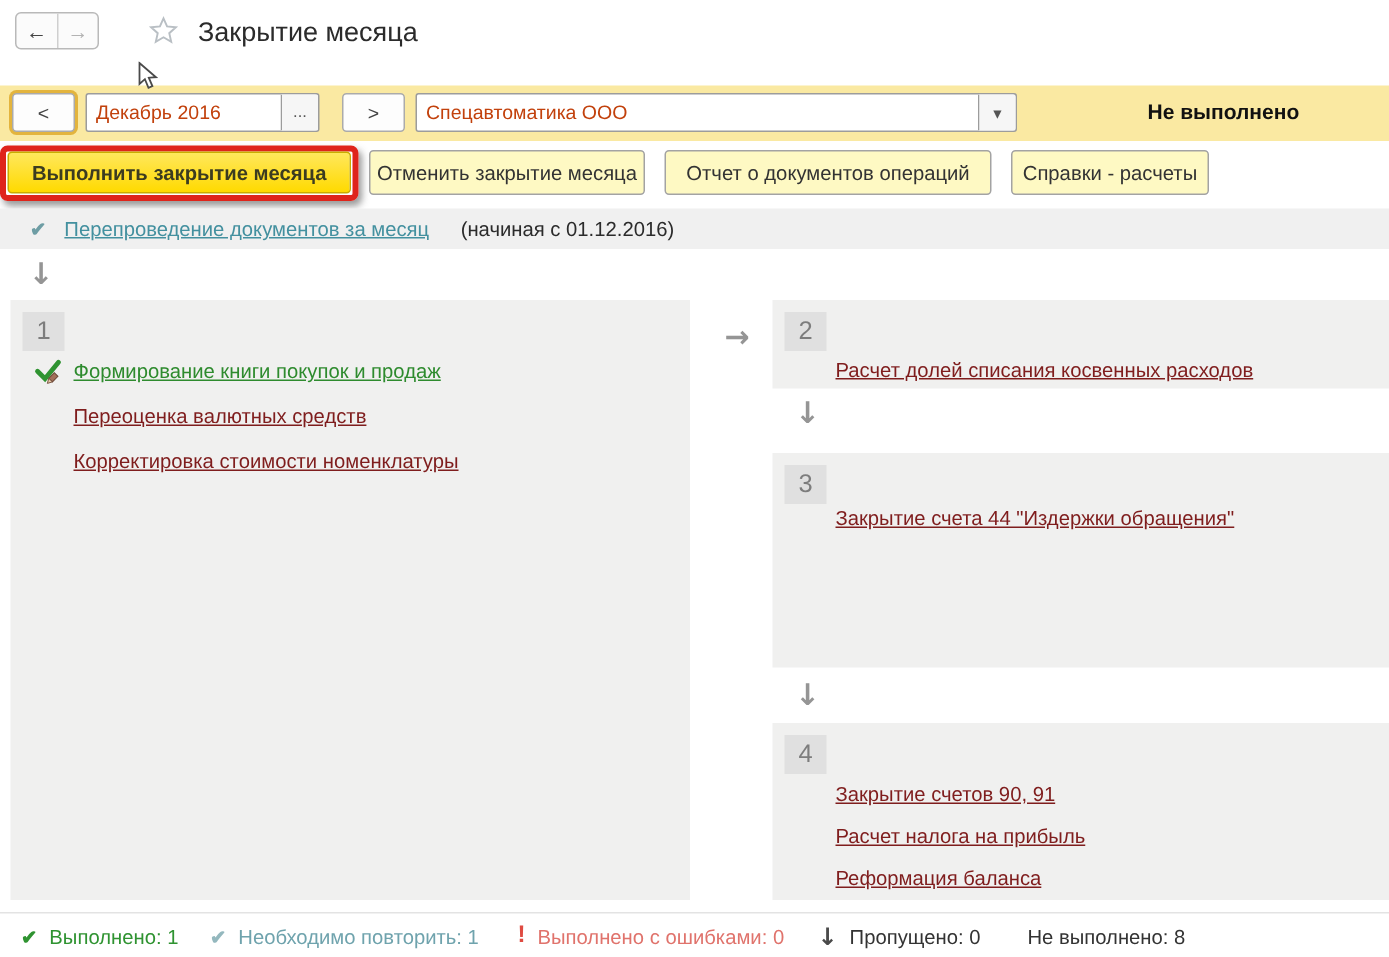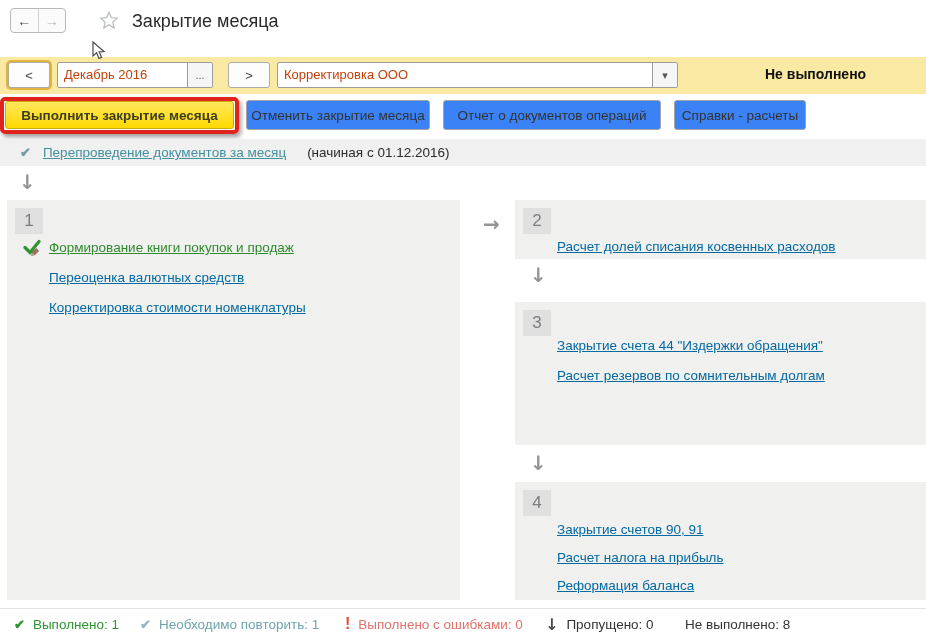--- a/index.html
+++ b/index.html
@@ -29,21 +29,21 @@
   .field-period { left:57px; width:156px; }
   .field-org { left:277px; width:401px; }
   .field-text { flex:1; font-size:13px; line-height:24px; padding-left:6px; color:#c2410c;
     white-space:nowrap; overflow:hidden; }
   .field-btn { width:25px; border-left:1px solid #9c9c9c; background:#f6f6f6;
     display:flex; align-items:center; justify-content:center; font-size:11px; color:#555;
     border-radius:0 2px 2px 0; }
   .state-label { position:absolute; left:692px; top:11px; font-size:13px; color:#8b8b8b;margin-top:42px; }
   .state-value { position:absolute; left:765px; top:9px; font-size:14px; font-weight:bold; color:#111; }
   
-  .act-btn { position:absolute; top:100px; height:30px; background:#3b82f6;
+  .act-btn { position:absolute; top:100px; height:30px; background:#fef9c3;
     border:1px solid #a3a3a3; border-radius:3px; font-size:13.5px; color:#333;
     display:flex; align-items:center; justify-content:center; }
   .btn-cancel { left:246px; width:184px; }
   .btn-report { left:443px; width:218px; }
   .btn-refs   { left:674px; width:132px; }
   .highlight-box { position:absolute; left:0px; top:97px; width:239px; height:37px;
     border:4px solid #df241b; border-radius:5px;
     box-shadow:2px 3px 5px rgba(70,70,70,.55); background:transparent; }
   .btn-perform { position:absolute; left:5px; top:101px; width:229px; height:28px;
     background:linear-gradient(#ffe75c,#ffda00); border:1px solid #c9ad00; border-radius:3px;
@@ -60,21 +60,21 @@
   .flow-arrow { position:absolute; color:#959595; font-size:20px; font-weight:bold;
     font-family:"DejaVu Sans", sans-serif; }
   
   .stage { position:absolute; background:#f0f0ef; }
   .stage-1 { left:7px;   top:200px; width:453px; height:400px; }
   .stage-2 { left:515px; top:200px; width:411px; height:59px;  }
   .stage-3 { left:515px; top:302px; width:411px; height:143px; }
   .stage-4 { left:515px; top:482px; width:411px; height:118px; }
   .stage-num { position:absolute; left:8px; top:8px; min-width:28px; height:26px;
     background:#e0e0e0; color:#7d7d7d; font-size:17px; line-height:26px; text-align:center; }
-  .op-link { position:absolute; left:42px; font-size:13.5px; color:#0369a1;
+  .op-link { position:absolute; left:42px; font-size:13.5px; color:#7f1d1d;
     text-decoration:underline; cursor:pointer; white-space:nowrap; }
   .op-done { color:#2e8b2e; }
   .op-icon { position:absolute; left:16px; }
   
   .statusbar { position:absolute; left:0; top:608px; width:926px; height:30px;
     border-top:1px solid #e3e3e3; background:#fff; font-size:13.5px; }
   .sb-item { position:absolute; top:0; height:30px; display:flex; align-items:center; gap:8px; }
   .sb-done   { left:14px;  color:#2f9331; }
   .sb-repeat { left:140px; color:#6fa3ad; }
   .sb-errors { left:345px; color:#e0736c; }
@@ -105,21 +105,21 @@
   <div class="page-title">Закрытие месяца</div>
 
   <div class="toolbar">
     <div class="tb-btn btn-prev">&lt;</div>
     <div class="field field-period">
       <div class="field-text">Декабрь 2016</div>
       <div class="field-btn">...</div>
     </div>
     <div class="tb-btn btn-next">&gt;</div>
     <div class="field field-org">
-      <div class="field-text">Корректировка ООО</div>
+      <div class="field-text">Спецавтоматика ООО</div>
       <div class="field-btn">▾</div>
     </div>
     <div class="state-label">Состояние:</div>
     <div class="state-value">Не выполнено</div>
   </div>
 
   <div class="highlight-box"></div>
   <div class="act-btn btn-perform">Выполнить закрытие месяца</div>
   <div class="act-btn btn-cancel">Отменить закрытие месяца</div>
   <div class="act-btn btn-report">Отчет о документов операций</div>
@@ -151,21 +151,20 @@
   </div>
 
   <div class="stage stage-2">
     <div class="stage-num">2</div>
     <div class="op-link" style="top:39px;">Расчет долей списания косвенных расходов</div>
   </div>
 
   <div class="stage stage-3">
     <div class="stage-num">3</div>
     <div class="op-link" style="top:36px;">Закрытие счета 44 "Издержки обращения"</div>
-    <div class="op-link" style="top:66px;">Расчет резервов по сомнительным долгам</div>
   </div>
 
   <div class="stage stage-4">
     <div class="stage-num">4</div>
     <div class="op-link" style="top:40px;">Закрытие счетов 90, 91</div>
     <div class="op-link" style="top:68px;">Расчет налога на прибыль</div>
     <div class="op-link" style="top:96px;">Реформация баланса</div>
   </div>
 
   <div class="statusbar">

